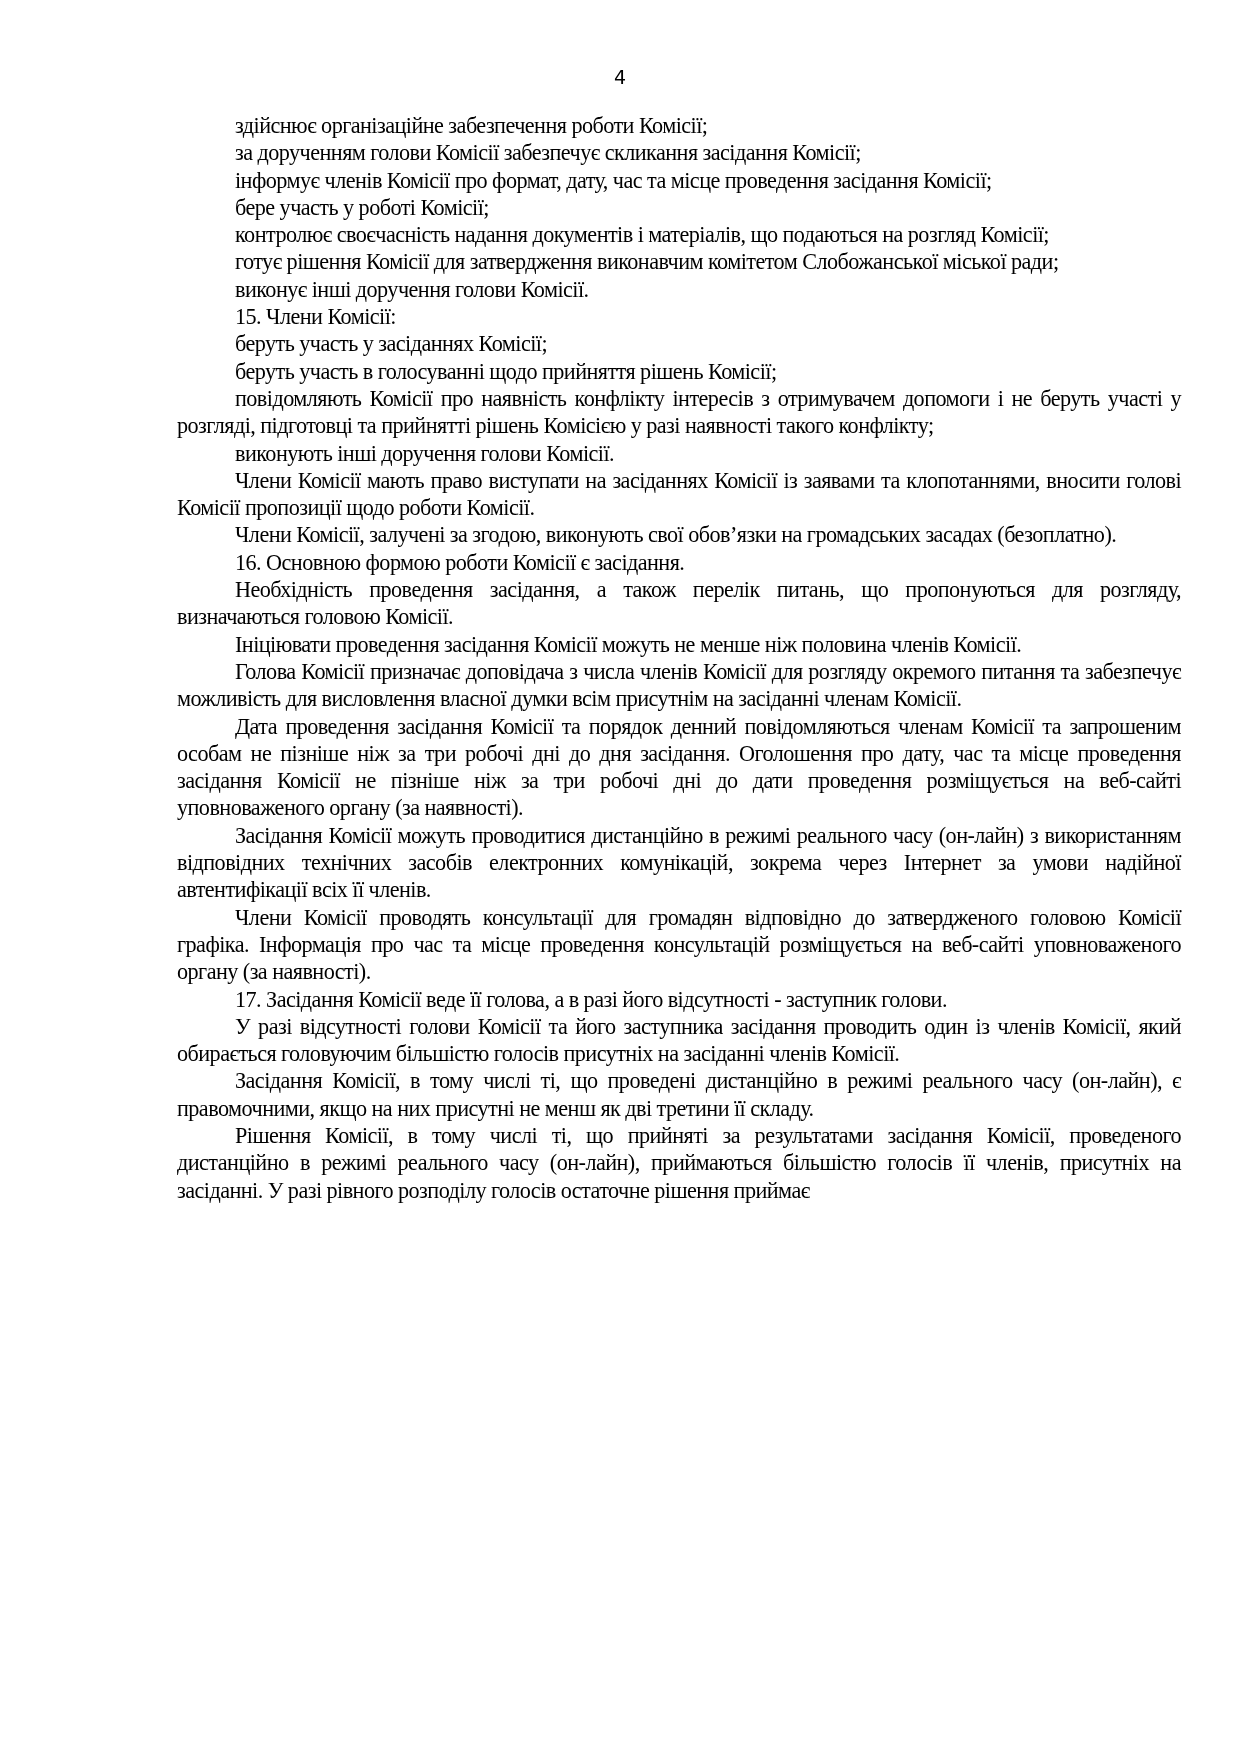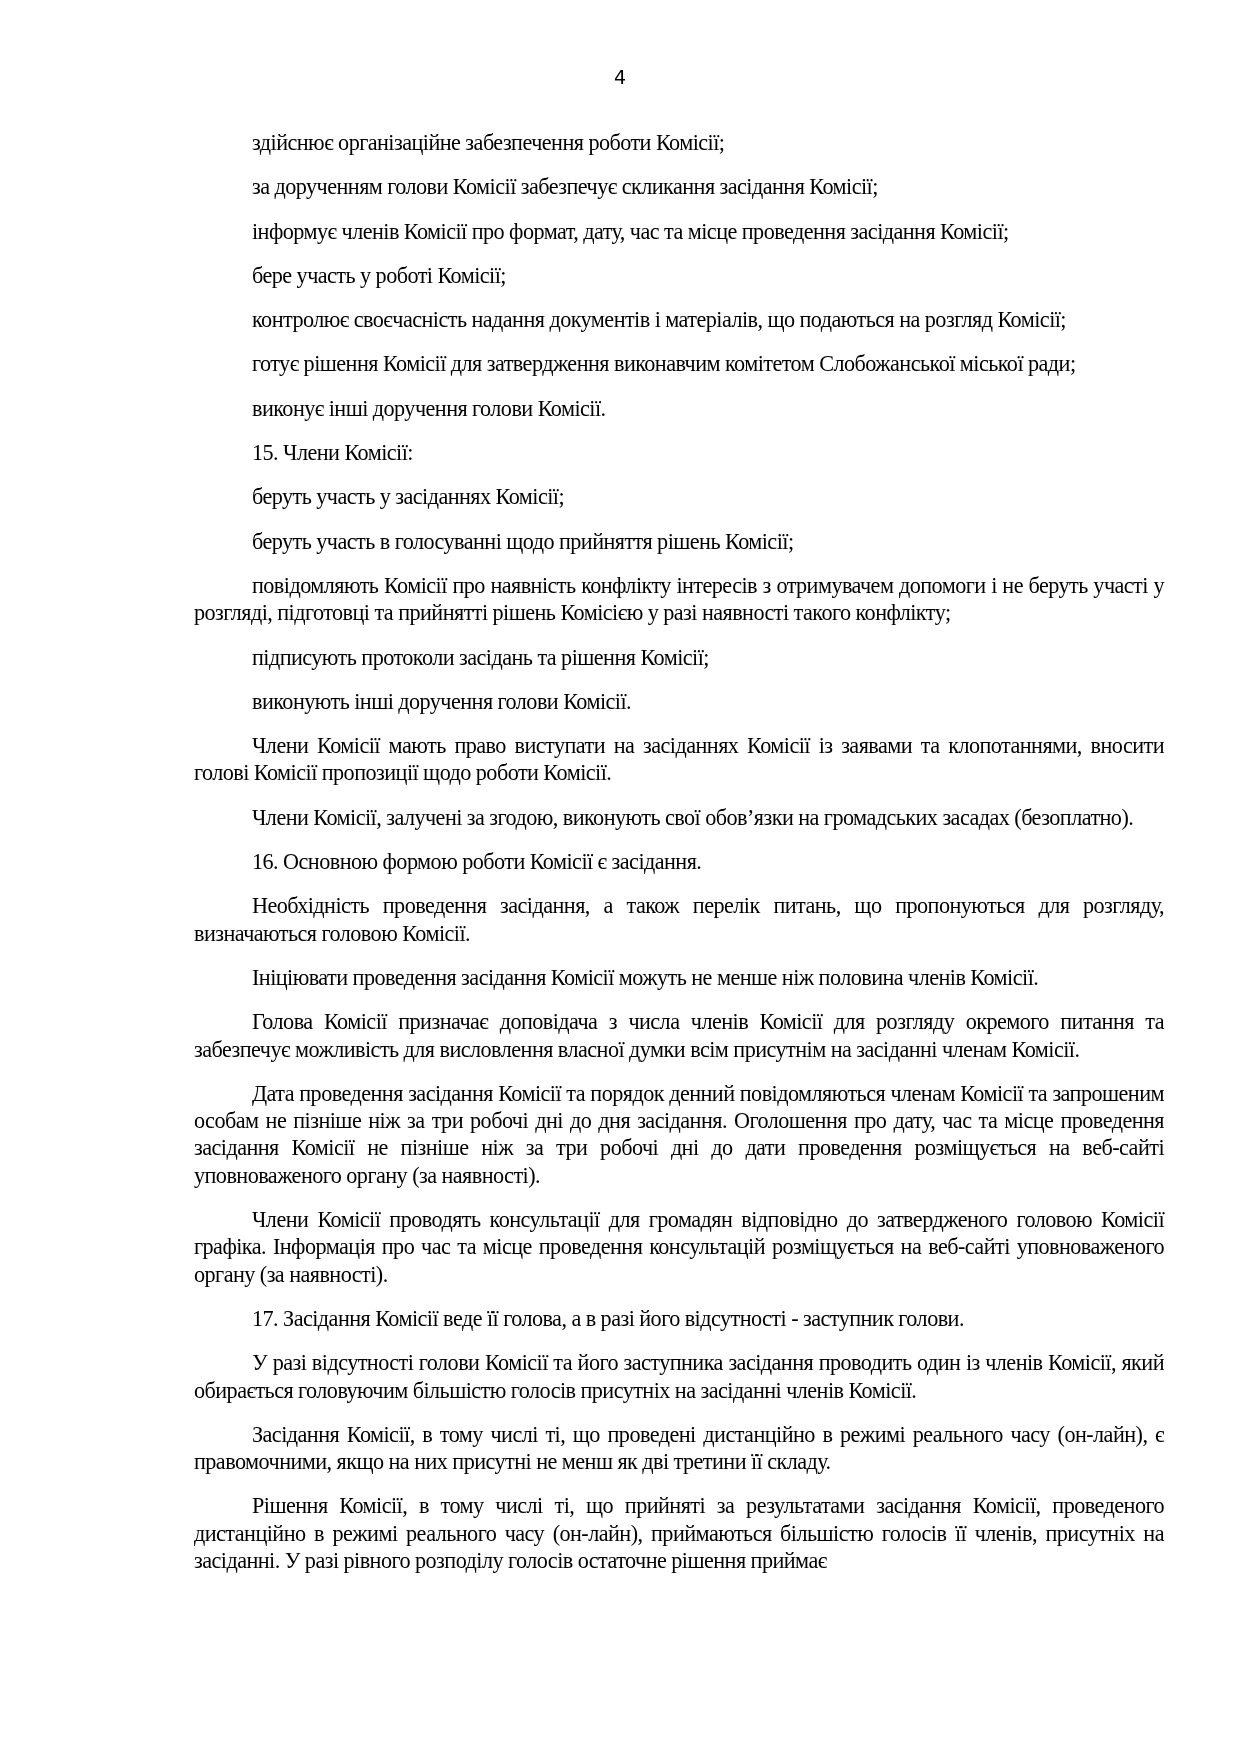--- a/index.html
+++ b/index.html
@@ -35,21 +35,21 @@
     position: absolute;
     left: 177px;
     top: 112px;
     width: 1004px;
     font-family: "Liberation Serif", serif;
     font-size: 22.2px;
     line-height: 27.3px;
     color: #000000;
   }
   .body-text p {
-    margin: 17px;
+    margin: 0;
     text-indent: 58px;
     text-align: justify;
     letter-spacing: -0.55px;
     word-spacing: 0px;
   }
 </style>
 </head>
 <body>
 
 <div class="page">
@@ -60,28 +60,28 @@
     <p>за дорученням голови Комісії забезпечує скликання засідання Комісії;</p>
     <p>інформує членів Комісії про формат, дату, час та місце проведення засідання Комісії;</p>
     <p>бере участь у роботі Комісії;</p>
     <p>контролює своєчасність надання документів і матеріалів, що подаються на розгляд Комісії;</p>
     <p>готує рішення Комісії для затвердження виконавчим комітетом Слобожанської міської ради;</p>
     <p>виконує інші доручення голови Комісії.</p>
     <p>15. Члени Комісії:</p>
     <p>беруть участь у засіданнях Комісії;</p>
     <p>беруть участь в голосуванні щодо прийняття рішень Комісії;</p>
     <p>повідомляють Комісії про наявність конфлікту інтересів з отримувачем допомоги і не беруть участі у розгляді, підготовці та прийнятті рішень Комісією у разі наявності такого конфлікту;</p>
-    <p>підписують протоколи засідань та рішення Комісії;</p>
     <p>виконують інші доручення голови Комісії.</p>
     <p>Члени Комісії мають право виступати на засіданнях Комісії із заявами та клопотаннями, вносити голові Комісії пропозиції щодо роботи Комісії.</p>
     <p>Члени Комісії, залучені за згодою, виконують свої обов’язки на громадських засадах (безоплатно).</p>
     <p>16. Основною формою роботи Комісії є засідання.</p>
     <p>Необхідність проведення засідання, а також перелік питань, що пропонуються для розгляду, визначаються головою Комісії.</p>
     <p>Ініціювати проведення засідання Комісії можуть не менше ніж половина членів Комісії.</p>
     <p>Голова Комісії призначає доповідача з числа членів Комісії для розгляду окремого питання та забезпечує можливість для висловлення власної думки всім присутнім на засіданні членам Комісії.</p>
     <p>Дата проведення засідання Комісії та порядок денний повідомляються членам Комісії та запрошеним особам не пізніше ніж за три робочі дні до дня засідання. Оголошення про дату, час та місце проведення засідання Комісії не пізніше ніж за три робочі дні до дати проведення розміщується на веб-сайті уповноваженого органу (за наявності).</p>
+    <p>Засідання Комісії можуть проводитися дистанційно в режимі реального часу (он-лайн) з використанням відповідних технічних засобів електронних комунікацій, зокрема через Інтернет за умови надійної автентифікації всіх її членів.</p>
     <p>Члени Комісії проводять консультації для громадян відповідно до затвердженого головою Комісії графіка. Інформація про час та місце проведення консультацій розміщується на веб-сайті уповноваженого органу (за наявності).</p>
     <p>17. Засідання Комісії веде її голова, а в разі його відсутності - заступник голови.</p>
     <p>У разі відсутності голови Комісії та його заступника засідання проводить один із членів Комісії, який обирається головуючим більшістю голосів присутніх на засіданні членів Комісії.</p>
     <p>Засідання Комісії, в тому числі ті, що проведені дистанційно в режимі реального часу (он-лайн), є правомочними, якщо на них присутні не менш як дві третини її складу.</p>
     <p>Рішення Комісії, в тому числі ті, що прийняті за результатами засідання Комісії, проведеного дистанційно в режимі реального часу (он-лайн), приймаються більшістю голосів її членів, присутніх на засіданні. У разі рівного розподілу голосів остаточне рішення приймає</p>
   </div>
 </div>
 
 </body></html>

